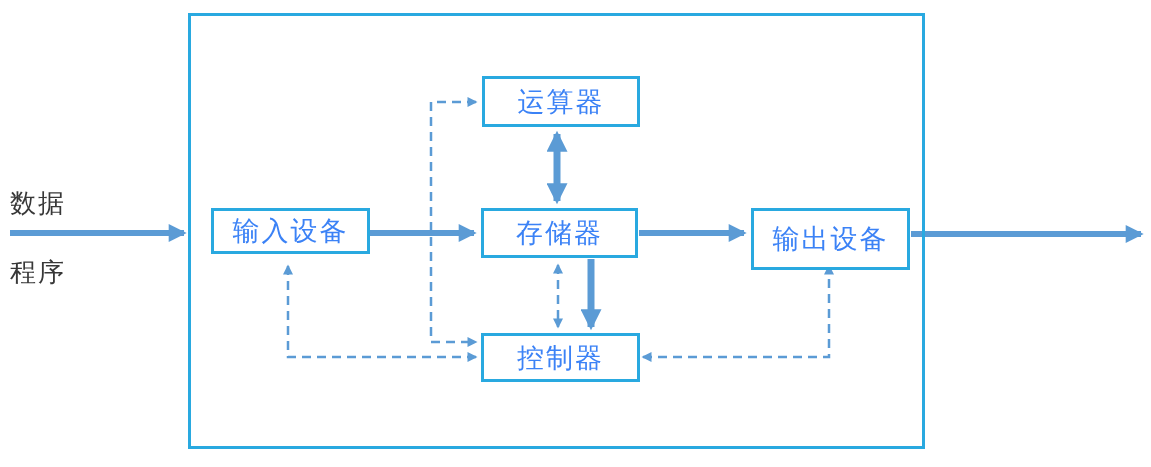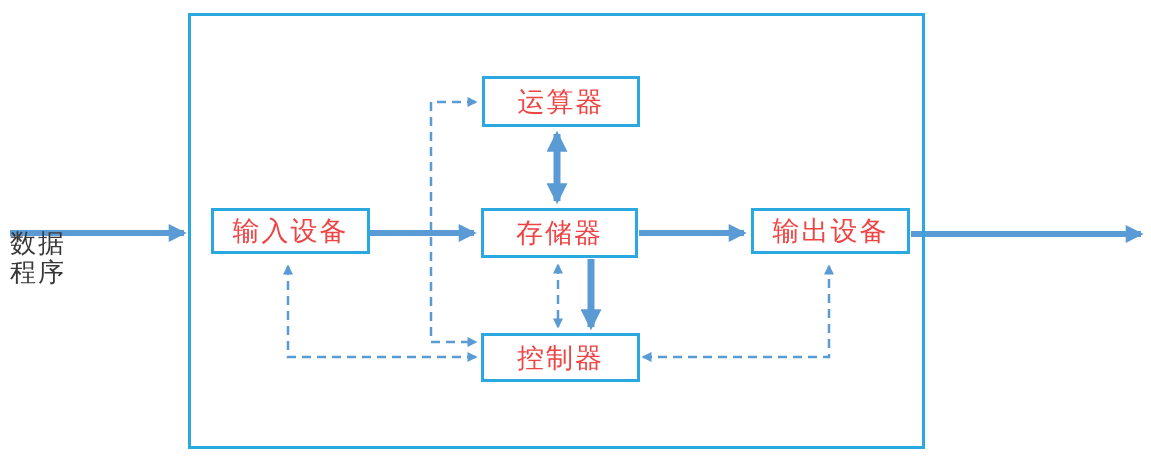--- a/index.html
+++ b/index.html
@@ -31,37 +31,37 @@
   }
   .node {
     position: absolute;
     border: 3px solid #29A9E0;
     box-sizing: border-box;
     background: #ffffff;
     display: flex;
     align-items: center;
     justify-content: center;
     font-size: 27px;
-    color: #ef4444;
+    color: #3b82f6;
     letter-spacing: 2px;
     white-space: nowrap;
   }
   .node-input      { left: 211px; top: 208px; width: 159px; height: 46px; }
   .node-alu        { left: 482px; top: 76px;  width: 158px; height: 51px; }
   .node-memory     { left: 481px; top: 208px; width: 157px; height: 50px; }
   .node-controller { left: 481px; top: 333px; width: 159px; height: 49px; }
-  .node-output     { left: 751px; top: 208px; width: 159px; height: 46px; text-align: right; }
+  .node-output     { left: 751px; top: 208px; width: 159px; height: 62px; text-align: right; }
   .side-label {
     position: absolute;
     font-size: 26px;
     color: #383838;
     letter-spacing: 2px;
     white-space: nowrap;
   }
-  .label-data    { left: 10px;  top: 186px; margin-top: 40px; }
+  .label-data    { left: 10px;  top: 186px; }
   .label-program { left: 10px;  top: 255px; text-align: center; }
   .label-result  { left: 974px; top: 192px; }
 </style>
 </head>
 <body>
 
 <div class="stage">
 
   <svg class="wires" viewBox="0 0 1151 467" xmlns="http://www.w3.org/2000/svg">
     <defs>

